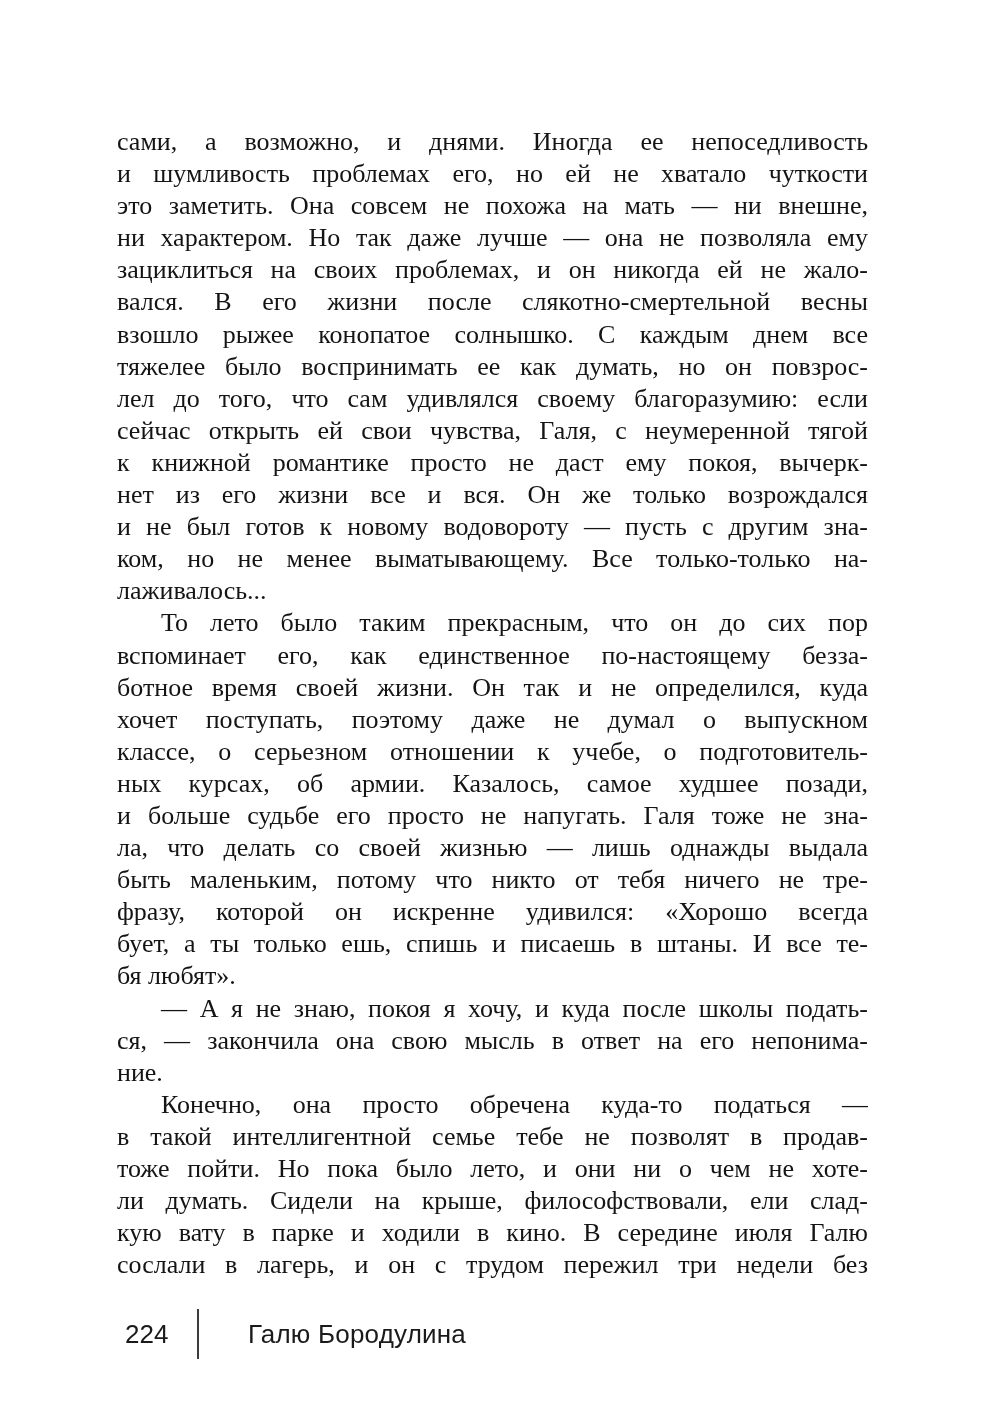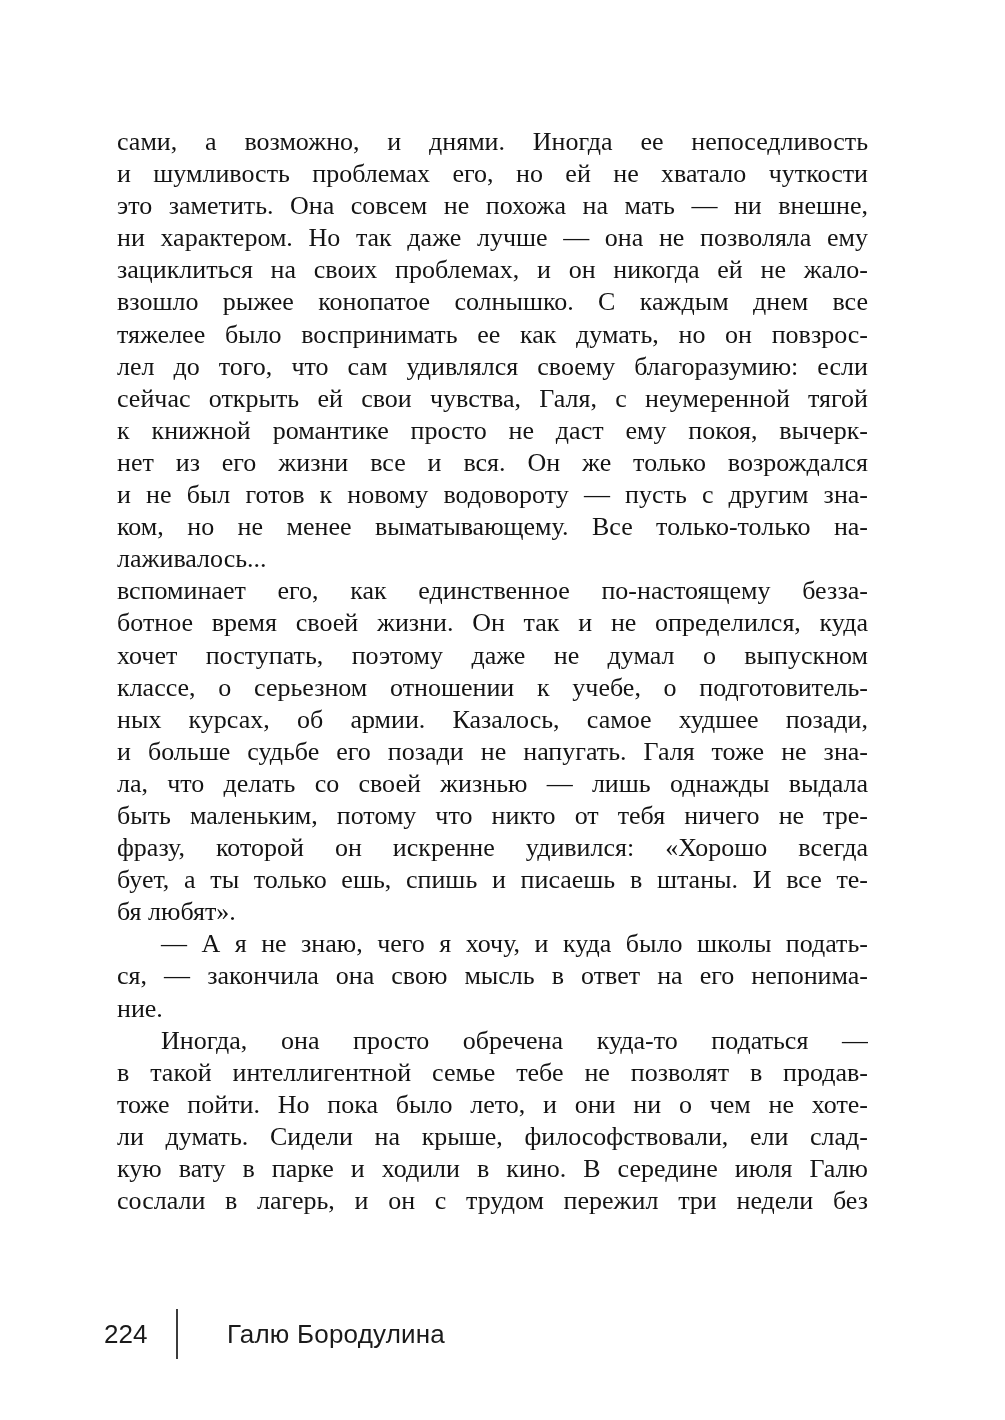--- a/index.html
+++ b/index.html
@@ -33,21 +33,21 @@
     height: 32.1px;
   }
   .line.indent {
     text-indent: 44px;
   }
   .line.para-end {
     text-align-last: left;
   }
   .footer {
     position: absolute;
-    left: 104px;
+    left: 125px;
     top: 1308px;
     height: 52px;
     display: flex;
     align-items: center;
     font-family: "Liberation Sans", sans-serif;
     color: #1a1a1a;
     font-size: 26px;
   }
   .footer .page-number {
     width: 58px;
@@ -67,44 +67,46 @@
 <body>
 
 <div class="page">
 
   <div class="text-block">
       <div class="line">сами, а возможно, и днями. Иногда ее непоседливость</div>
       <div class="line">и шумливость проблемах его, но ей не хватало чуткости</div>
       <div class="line">это заметить. Она совсем не похожа на мать — ни внешне,</div>
       <div class="line">ни характером. Но так даже лучше — она не позволяла ему</div>
       <div class="line">зациклиться на своих проблемах, и он никогда ей не жало-</div>
+      <div class="line">вался. В его жизни после слякотно-смертельной весны</div>
       <div class="line">взошло рыжее конопатое солнышко. С каждым днем все</div>
       <div class="line">тяжелее было воспринимать ее как думать, но он повзрос-</div>
       <div class="line">лел до того, что сам удивлялся своему благоразумию: если</div>
       <div class="line">сейчас открыть ей свои чувства, Галя, с неумеренной тягой</div>
       <div class="line">к книжной романтике просто не даст ему покоя, вычерк-</div>
       <div class="line">нет из его жизни все и вся. Он же только возрождался</div>
       <div class="line">и не был готов к новому водовороту — пусть с другим зна-</div>
       <div class="line">ком, но не менее выматывающему. Все только-только на-</div>
       <div class="line para-end">лаживалось...</div>
+      <div class="line indent">То лето было таким прекрасным, что он до сих пор</div>
       <div class="line">вспоминает его, как единственное по-настоящему безза-</div>
       <div class="line">ботное время своей жизни. Он так и не определился, куда</div>
       <div class="line">хочет поступать, поэтому даже не думал о выпускном</div>
       <div class="line">классе, о серьезном отношении к учебе, о подготовитель-</div>
       <div class="line">ных курсах, об армии. Казалось, самое худшее позади,</div>
-      <div class="line">и больше судьбе его позади не напугать. Галя тоже не зна-</div>
+      <div class="line">и больше судьбе его просто не напугать. Галя тоже не зна-</div>
       <div class="line">ла, что делать со своей жизнью — лишь однажды выдала</div>
       <div class="line">быть маленьким, потому что никто от тебя ничего не тре-</div>
       <div class="line">фразу, которой он искренне удивился: «Хорошо всегда</div>
       <div class="line">бует, а ты только ешь, спишь и писаешь в штаны. И все те-</div>
       <div class="line para-end">бя любят».</div>
-      <div class="line indent">— А я не знаю, чего я хочу, и куда было школы подать-</div>
+      <div class="line indent">— А я не знаю, покоя я хочу, и куда после школы подать-</div>
       <div class="line">ся, — закончила она свою мысль в ответ на его непонима-</div>
       <div class="line para-end">ние.</div>
-      <div class="line indent">Иногда, она просто обречена куда-то податься —</div>
+      <div class="line indent">Конечно, она просто обречена куда-то податься —</div>
       <div class="line">в такой интеллигентной семье тебе не позволят в продав-</div>
       <div class="line">тоже пойти. Но пока было лето, и они ни о чем не хоте-</div>
       <div class="line">ли думать. Сидели на крыше, философствовали, ели слад-</div>
       <div class="line">кую вату в парке и ходили в кино. В середине июля Галю</div>
       <div class="line">сослали в лагерь, и он с трудом пережил три недели без</div>
     </div>
 
   <div class="footer">
     <div class="page-number">224</div>
     <div class="divider"></div>

